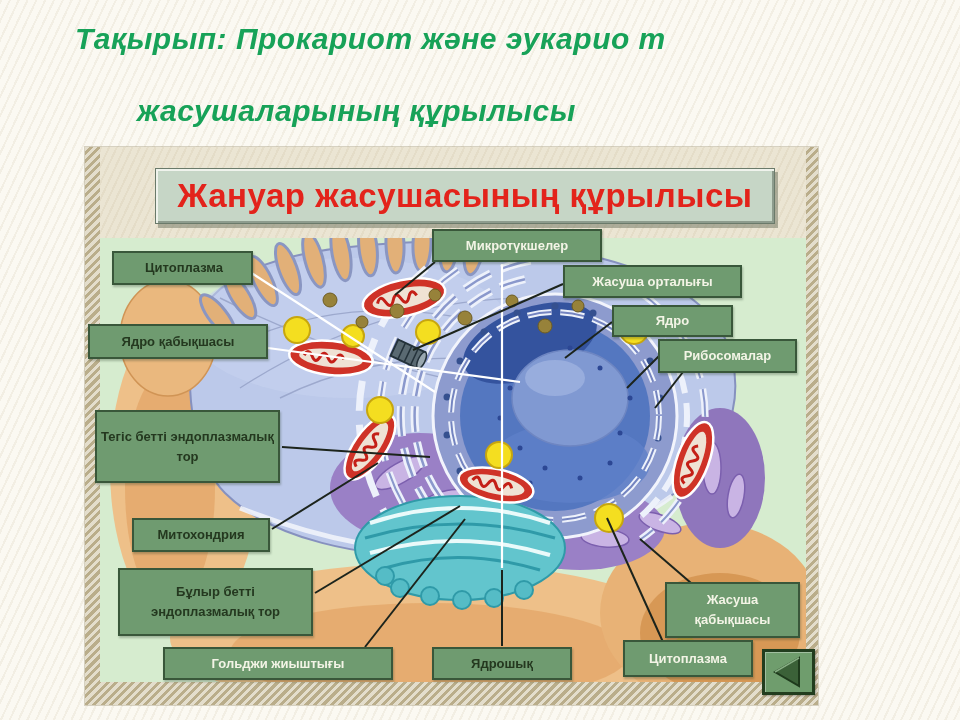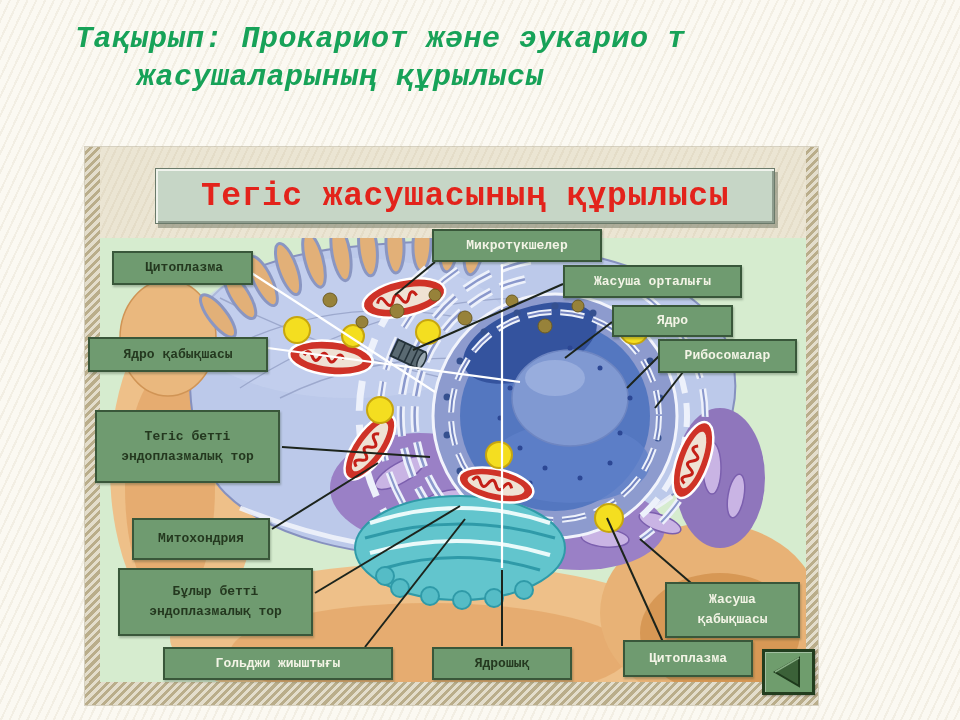--- a/index.html
+++ b/index.html
@@ -1,25 +1,25 @@
 <!DOCTYPE html>
 <html><head>
 <meta charset="utf-8">
 <style>
   html,body{margin:0;padding:0;background:#e8e8e8;}
   .slide{
     position:relative;width:960px;height:720px;overflow:hidden;
     background-color:#fbf9f2;
     background-image:repeating-linear-gradient(115deg, rgba(190,175,140,0.14) 0 2px, rgba(0,0,0,0) 2px 8px);
-    font-family:Liberation Mono, monospace;
+    font-family:Liberation Sans, sans-serif;
   }
   
   .title{position:absolute;left:75px;top:20px;color:#17a258;font-weight:bold;font-style:italic;
          font-size:30px;line-height:38px;letter-spacing:.5px;}
-  .title .l2{padding-left:62px;}
+  .title .l2{padding-left:62px;margin-top:34px;}
   
   .image-block{
     position:absolute;left:85px;top:147px;width:733px;height:558px;
     background-color:#ebe5d3;
     background-image:repeating-linear-gradient(115deg, rgba(180,160,120,0.12) 0 2px, rgba(0,0,0,0) 2px 7px);
     box-shadow:0 0 0 1px rgba(160,150,120,.4);
   }
   .frame-band{position:absolute;background-color:#cdc2a2;
     background-image:repeating-linear-gradient(135deg, rgba(255,255,255,.45) 0 3px, rgba(150,135,95,.35) 3px 6px);}
   .frame-left{left:0;top:0;width:15px;height:558px;}
@@ -43,23 +43,23 @@
     box-shadow:1px 2px 2px rgba(40,60,40,.3);
     display:flex;align-items:center;justify-content:center;text-align:center;
     font-weight:bold;font-size:13px;line-height:20px;color:#24381f;padding:2px 4px;
   }
   .lbl.light{color:#f3f4e6;}
   .lbl-cytoplasm       {left:112px;top:251px;width:141px;height:34px;padding-left:7px;}
   .lbl-microvilli      {left:432px;top:229px;width:170px;height:33px;}
   .lbl-cellcenter      {left:563px;top:265px;width:179px;height:33px;}
   .lbl-nucleus         {left:612px;top:305px;width:121px;height:32px;}
   .lbl-ribosomes       {left:658px;top:339px;width:139px;height:34px;}
-  .lbl-nucenvelope     {left:88px; top:337px;width:180px;height:35px;}
+  .lbl-nucenvelope     {left:88px; top:324px;width:180px;height:35px;}
   .lbl-smoother        {left:95px; top:410px;width:185px;height:73px;}
-  .lbl-mitochondria    {left:132px;top:518px;width:138px;height:42px;}
+  .lbl-mitochondria    {left:132px;top:518px;width:138px;height:34px;}
   .lbl-rougher         {left:118px;top:568px;width:195px;height:68px;}
   .lbl-golgi           {left:163px;top:647px;width:230px;height:33px;}
   .lbl-nucleolus       {left:432px;top:647px;width:140px;height:33px;}
   .lbl-membrane        {left:665px;top:582px;width:135px;height:56px;}
   .lbl-lysosomes       {left:623px;top:640px;width:130px;height:37px;}
   
   .back-btn{
     position:absolute;left:762px;top:649px;width:53px;height:46px;box-sizing:border-box;
     background:#6f9d6d;border:3px solid #223d1e;cursor:pointer;
     box-shadow:inset 1px 1px 0 rgba(255,255,255,.35), 1px 1px 2px rgba(0,0,0,.3);
@@ -74,21 +74,21 @@
   <div class="title">
     <div class="l1">Тақырып: Прокариот және эукарио т</div>
     <div class="l2">жасушаларының құрылысы</div>
   </div>
 
   <div class="image-block">
     <div class="frame-band frame-left"></div>
     <div class="frame-band frame-right"></div>
     <div class="frame-band frame-bottom"></div>
 
-    <div class="banner">Тегіс жасушасының құрылысы</div>
+    <div class="banner">Жануар жасушасының құрылысы</div>
 
     <div class="panel">
       <svg width="706" height="444" viewBox="0 0 706 444">
 
         <ellipse cx="85" cy="230" rx="75" ry="160" fill="#eec089"></ellipse>
         <ellipse cx="70" cy="250" rx="45" ry="120" fill="#e2a465" opacity="0.7"></ellipse>
         <ellipse cx="330" cy="400" rx="260" ry="75" fill="#eec089"></ellipse>
         <ellipse cx="330" cy="415" rx="200" ry="50" fill="#e2a465" opacity="0.7"></ellipse>
         <ellipse cx="610" cy="375" rx="110" ry="90" fill="#e8b276"></ellipse>
         <ellipse cx="620" cy="395" rx="80" ry="60" fill="#d2914e" opacity="0.8"></ellipse>

